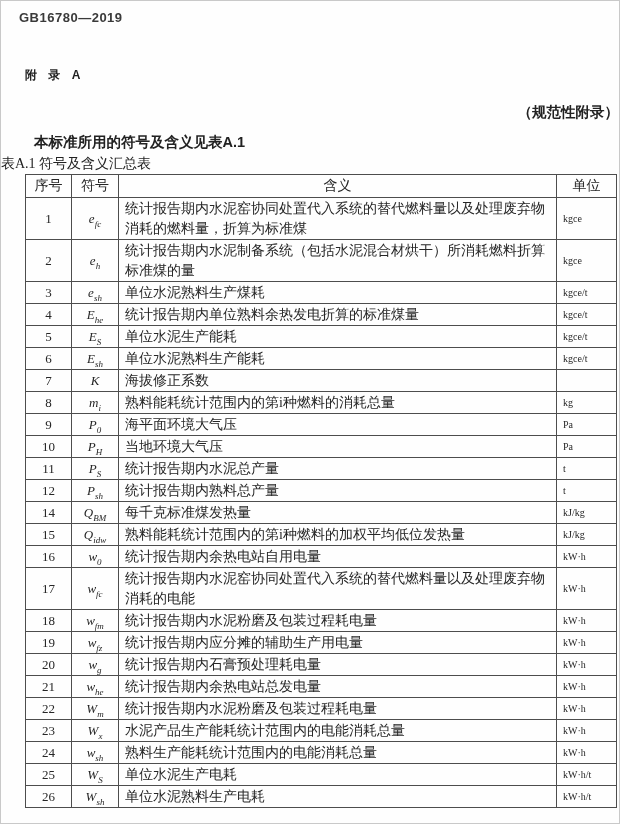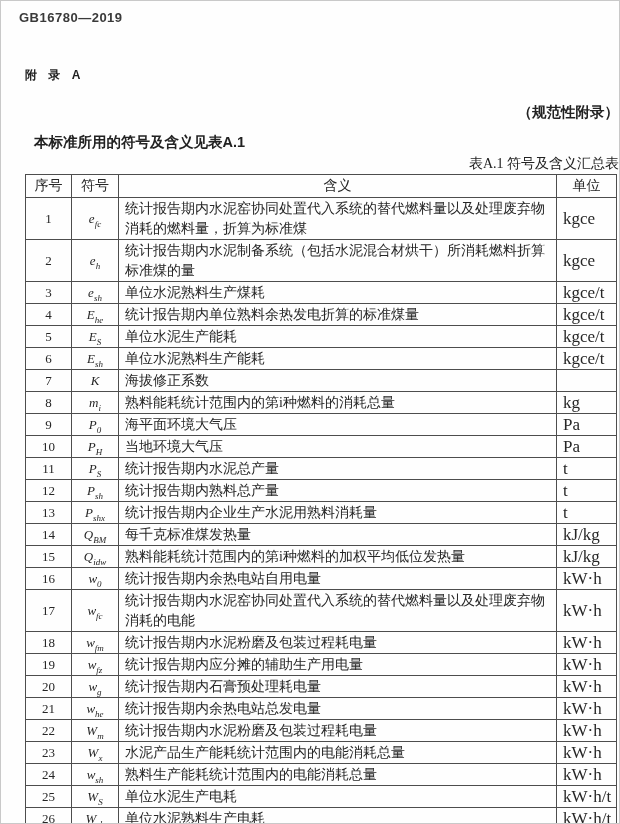--- a/index.html
+++ b/index.html
@@ -30,21 +30,21 @@
     text-align:right;font-weight:bold;font-size:14.5px;color:#222;
     font-family:"Liberation Sans","DejaVu Sans",sans-serif;
   }
   .intro-line{
     position:absolute;top:132px;left:33px;
     font-weight:bold;font-size:14.5px;color:#222;
     font-family:"Liberation Sans","DejaVu Sans",sans-serif;
   }
   .table-caption{
     position:absolute;top:154px;left:0;width:100%;
-    text-align:right;font-size:14px;color:#222;
+    text-align:left;font-size:14px;color:#222;
   }
   table.symbol-table{
     position:absolute;top:173px;left:24px;
     width:591px;
     border-collapse:collapse;
     table-layout:fixed;
     font-size:14px;
   }
   .symbol-table th,.symbol-table td{
     border:1px solid #4d4d4d;
@@ -64,21 +64,21 @@
   col.c-meaning{width:438px;}
   col.c-unit{width:60px;}
   td.c-no{text-align:center;font-size:13px;padding:0.5px 2px;}
   td.c-sym{
     text-align:center;font-size:13px;padding:0.5px 2px;
     font-family:"Liberation Serif","DejaVu Serif",serif;
   }
   td.c-sym i{font-style:italic;}
   td.c-sym sub{font-size:9px;font-style:italic;line-height:1;}
   td.c-meaning{text-align:left;}
-  td.c-unit{text-align:left;font-size:17px;}
+  td.c-unit{text-align:left;font-size:10px;}
 </style>
 </head>
 <body>
 
 <div class="page">
   <div class="doc-number">GB16780—2019</div>
   <div class="appendix-title">附 录 A</div>
   <div class="appendix-subtitle">（规范性附录）</div>
   <div class="intro-line">本标准所用的符号及含义见表A.1</div>
   <div class="table-caption">表A.1 符号及含义汇总表</div>
@@ -165,26 +165,20 @@
           <td class="c-meaning">统计报告期内水泥总产量</td>
           <td class="c-unit">t</td>
         </tr>
         <tr>
           <td class="c-no">12</td>
           <td class="c-sym"><i>P</i><sub>sh</sub></td>
           <td class="c-meaning">统计报告期内熟料总产量</td>
           <td class="c-unit">t</td>
         </tr>
         <tr>
-          <td class="c-no">13</td>
-          <td class="c-sym"><i>P</i><sub>shx</sub></td>
-          <td class="c-meaning">统计报告期内企业生产水泥用熟料消耗量</td>
-          <td class="c-unit">t</td>
-        </tr>
-        <tr>
           <td class="c-no">14</td>
           <td class="c-sym"><i>Q</i><sub>BM</sub></td>
           <td class="c-meaning">每千克标准煤发热量</td>
           <td class="c-unit">kJ/kg</td>
         </tr>
         <tr>
           <td class="c-no">15</td>
           <td class="c-sym"><i>Q</i><sub>idw</sub></td>
           <td class="c-meaning">熟料能耗统计范围内的第i种燃料的加权平均低位发热量</td>
           <td class="c-unit">kJ/kg</td>

